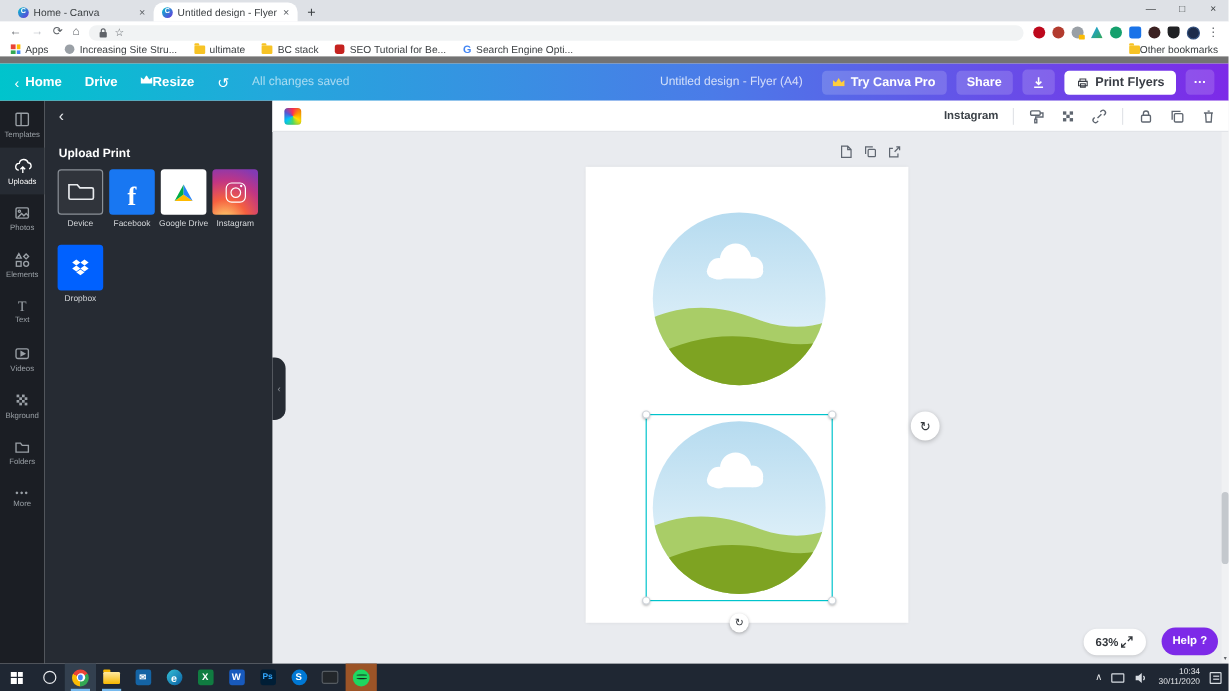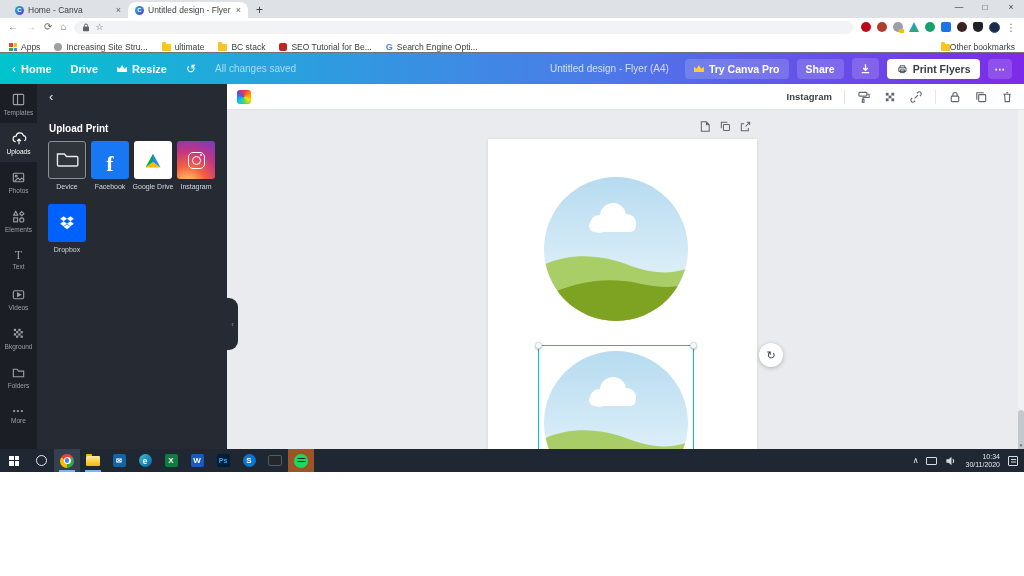--- a/index.html
+++ b/index.html
@@ -1,17 +1,17 @@
 <!DOCTYPE html>
 <html><head>
 <meta charset="utf-8">
 <style>
 *{box-sizing:border-box;margin:0;padding:0}
 body{font-family:"Liberation Sans",sans-serif}
-#screen{position:relative;width:1024px;height:472px;background:#fff;overflow:hidden;font-family:"Liberation Sans",sans-serif}
+#screen{position:relative;width:1024px;height:576px;background:#fff;overflow:hidden;font-family:"Liberation Sans",sans-serif}
 
 
 .tabstrip{position:absolute;top:0;left:0;right:0;height:18px;background:#dee1e6;display:flex;align-items:flex-end;padding-left:8px}
 .tab{display:flex;align-items:center;gap:4px;height:16px;width:120px;padding:0 7px;font-size:8.5px;color:#3c4043}
 .tab.active{background:#fff;border-radius:8px 8px 0 0}
 .favicon{flex:0 0 auto;width:9px;height:9px;border-radius:50%;background:linear-gradient(135deg,#00c4cc,#6a32dd);color:#fff;font-size:6px;font-weight:bold;display:flex;align-items:center;justify-content:center}
 .tab-title{flex:1;white-space:nowrap;overflow:hidden}
 .tab-close{color:#5f6368;font-size:9px;line-height:9px}
 .newtab{margin-left:8px;color:#3c4043;font-size:12px;height:16px;display:flex;align-items:center}
 .win-controls{margin-left:auto;display:flex;align-self:flex-start}
@@ -28,37 +28,37 @@
 .ext{width:10px;height:10px;border-radius:50%}
 .e1{background:#bd081c}.e2{background:#b23b2e}.e3{background:#9aa0a6;position:relative}
 .e3::after{content:"";position:absolute;right:-1px;bottom:-1px;width:5px;height:4px;background:#fbbc05;border-radius:1px}
 .e4{border-radius:0;background:linear-gradient(135deg,#1da1f2,#34a853);clip-path:polygon(50% 0,100% 100%,0 100%)}
 .e5{background:#15a06d}.e6{background:#1a73e8;border-radius:2px}.e7{background:#3b2121}
 .e8{background:#202124;border-radius:2px 2px 50% 50%}
 .avatar{width:11px;height:11px;border-radius:50%;background:#1c2b4a;border:1px solid #33507e}
 .menu3{color:#5f6368;font-size:10px}
 
 
-.bookmarks{position:absolute;top:36px;left:0;right:0;height:17px;background:#fff;border-bottom:1px solid #737373;display:flex;align-items:flex-end;padding:0 9px;gap:14px;font-size:8.5px;color:#3c4043}
+.bookmarks{position:absolute;top:36px;left:0;right:0;height:17px;background:#fff;border-bottom:6px solid #737373;display:flex;align-items:flex-start;padding:0 9px;gap:14px;font-size:8.5px;color:#3c4043}
 .bm{display:flex;align-items:center;gap:4px;white-space:nowrap}
 .apps-grid{width:8px;height:8px;display:grid;grid-template-columns:1fr 1fr;gap:1px}
 .apps-grid i{background:#ea4335}.apps-grid i:nth-child(2){background:#fbbc05}.apps-grid i:nth-child(3){background:#34a853}.apps-grid i:nth-child(4){background:#4285f4}
 .bm-dot{width:8px;height:8px;border-radius:50%;background:#9aa0a6}
 .bm-folder{width:9px;height:7px;background:#f7c325;border-radius:1px;position:relative}
 .bm-folder::before{content:"";position:absolute;top:-2px;left:0;width:4px;height:2px;background:#f7c325;border-radius:1px 1px 0 0}
 .bm-red{width:8px;height:8px;border-radius:2px;background:#c5221f}
 .bm-g{color:#4285f4;font-weight:bold;font-size:9px;line-height:9px}
 .other-bm{margin-left:auto;display:flex;align-items:center;gap:0}
 
 
 .cheader{position:absolute;top:53px;left:0;right:0;height:31px;background:linear-gradient(90deg,#00c4cc 0%,#23a8dc 22%,#4b7be8 58%,#7d2ae8 100%);display:flex;align-items:center;padding:0 12px;color:#fff}
 .ch-left{display:flex;align-items:center;gap:19px;font-size:11px;font-weight:bold}
 .ch-home{display:flex;align-items:center;gap:5px}
 .chev{font-weight:normal;font-size:12px}
-.ch-resize{display:flex;align-items:center;gap:5px}
+.ch-resize{display:flex;}
 .crown{width:10px;height:7px;background:#ffcd3c;clip-path:polygon(0 100%,0 25%,27% 55%,50% 0,73% 55%,100% 25%,100% 100%)}
 .crown.w{background:#fff}
 .undo{font-weight:normal;font-size:12px}
 .saved{font-weight:normal;opacity:.6;font-size:10px}
 .ch-right{margin-left:auto;display:flex;align-items:center;gap:8px}
 .doc-title{opacity:.75;font-size:10px;margin-right:8px}
 .chbtn{background:rgba(255,255,255,.16);border-radius:4px;padding:4px 9px;font-size:10.5px;font-weight:bold;display:flex;align-items:center;gap:5px}
 .chbtn.white{background:#fff;color:#383c44}
 .chbtn.icon-only{padding:4px 7px}
 

